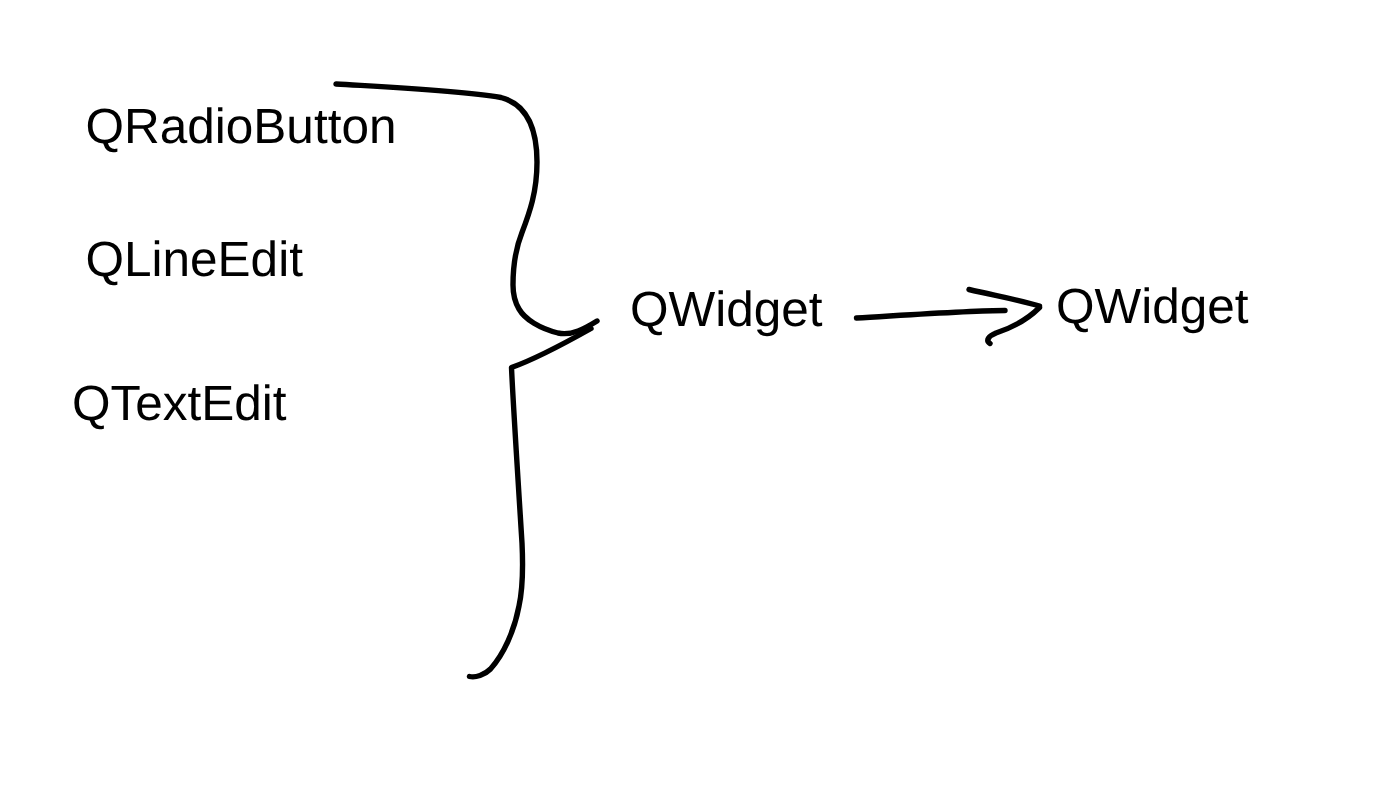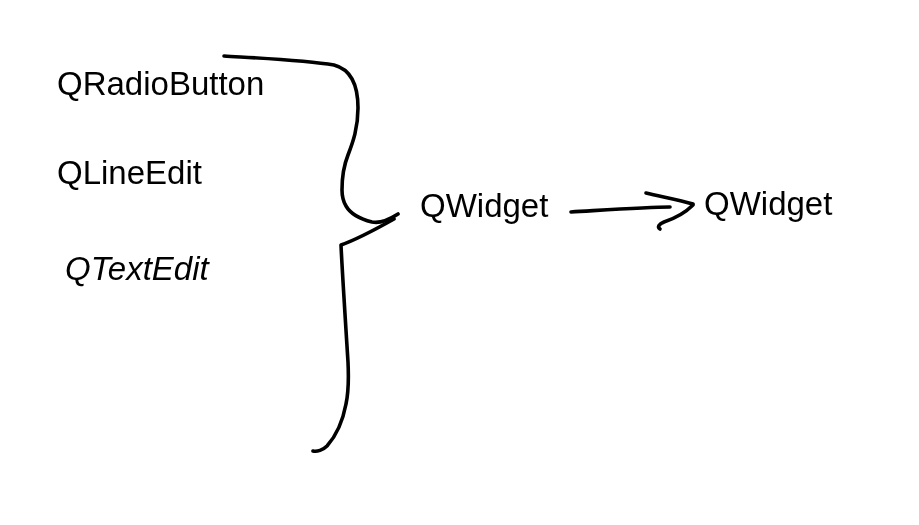--- a/index.html
+++ b/index.html
@@ -19,21 +19,21 @@
   .class-label {
     position: absolute;
     font-size: 33px;
     line-height: 33px;
     white-space: nowrap;
     letter-spacing: 0px;
     color: #000000;
   }
   #lbl-qpushbutton  { left: 57px;  top: 67px;  }
   #lbl-qlineedit    { left: 57px;  top: 156px; }
-  #lbl-qtextedit    { left: 65px;  top: 252px; font-style: italic; }
+  #lbl-qtextedit    { left: 48px;  top: 252px; }
   #lbl-qradiobutton { left: 57px;  top: 344px; }
   #lbl-qwidget      { left: 420px; top: 189px; }
   #lbl-qobject      { left: 704px; top: 187px; }
   .ink-overlay {
     position: absolute;
     left: 0;
     top: 0;
     width: 919px;
     height: 525px;
     pointer-events: none;

